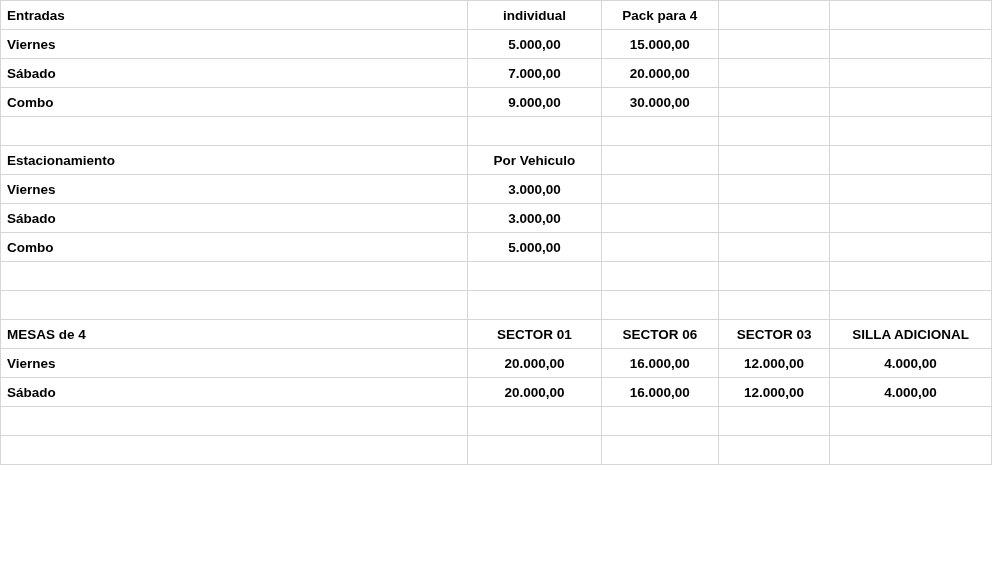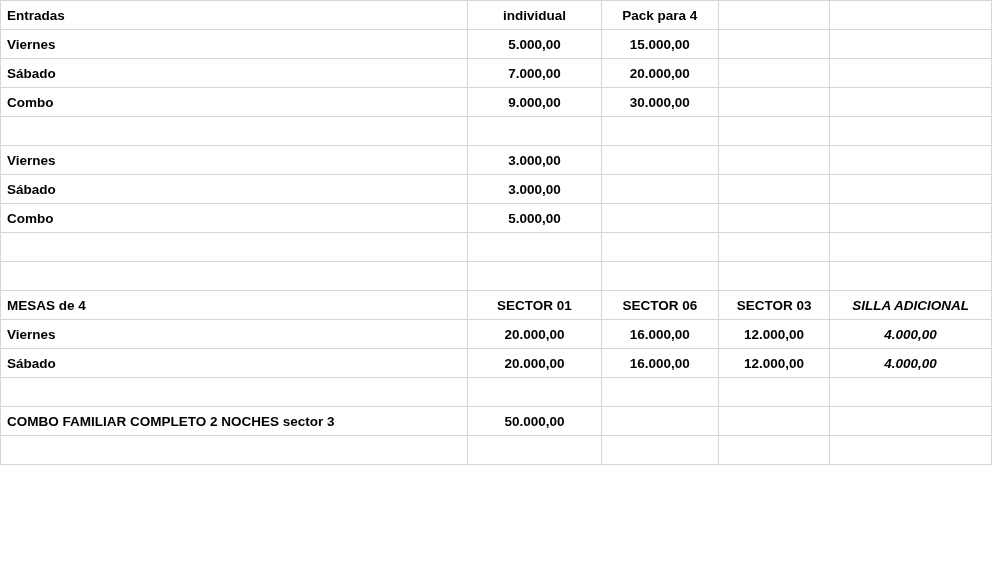--- a/index.html
+++ b/index.html
@@ -26,21 +26,21 @@
     font-size: 13.5px;
     font-weight: bold;
     vertical-align: middle;
     white-space: nowrap;
     overflow: hidden;
   }
   .c0 { width: 462px; }
   .c1 { width: 132px; }
   .c2 { width: 116px; }
   .c3 { width: 110px; }
-  .c4 { width: 160px; font-style: italic; }
+  .c4 { width: 160px; }
   .num  { text-align: center; }
   .ctr  { text-align: center; }
   .left { text-align: left; }
 </style>
 </head>
 <body>
 
 <table id="sheet">
   <colgroup>
     <col class="c0">
@@ -74,20 +74,27 @@
       <tr>
         <td class="c0 left">Combo</td>
         <td class="c1 num">9.000,00</td>
         <td class="c2 num">30.000,00</td>
         <td class="c3 left"></td>
         <td class="c4 left"></td>
       </tr>
       <tr>
         <td class="c0 left"></td>
         <td class="c1 left"></td>
+        <td class="c2 left"></td>
+        <td class="c3 left"></td>
+        <td class="c4 left"></td>
+      </tr>
+      <tr>
+        <td class="c0 left">Estacionamiento</td>
+        <td class="c1 ctr">Por Vehiculo</td>
         <td class="c2 left"></td>
         <td class="c3 left"></td>
         <td class="c4 left"></td>
       </tr>
       <tr>
         <td class="c0 left">Viernes</td>
         <td class="c1 num">3.000,00</td>
         <td class="c2 left"></td>
         <td class="c3 left"></td>
         <td class="c4 left"></td>
@@ -142,27 +149,20 @@
         <td class="c4 num">4.000,00</td>
       </tr>
       <tr>
         <td class="c0 left"></td>
         <td class="c1 left"></td>
         <td class="c2 left"></td>
         <td class="c3 left"></td>
         <td class="c4 left"></td>
       </tr>
       <tr>
-        <td class="c0 left">COMBO FAMILIAR COMPLETO 2 NOCHES sector 3</td>
-        <td class="c1 num">50.000,00</td>
-        <td class="c2 left"></td>
-        <td class="c3 left"></td>
-        <td class="c4 left"></td>
-      </tr>
-      <tr>
         <td class="c0 left"></td>
         <td class="c1 left"></td>
         <td class="c2 left"></td>
         <td class="c3 left"></td>
         <td class="c4 left"></td>
       </tr>
     </tbody>
 </table>
 
 <div style="padding:8px 6px 0 6px;">

